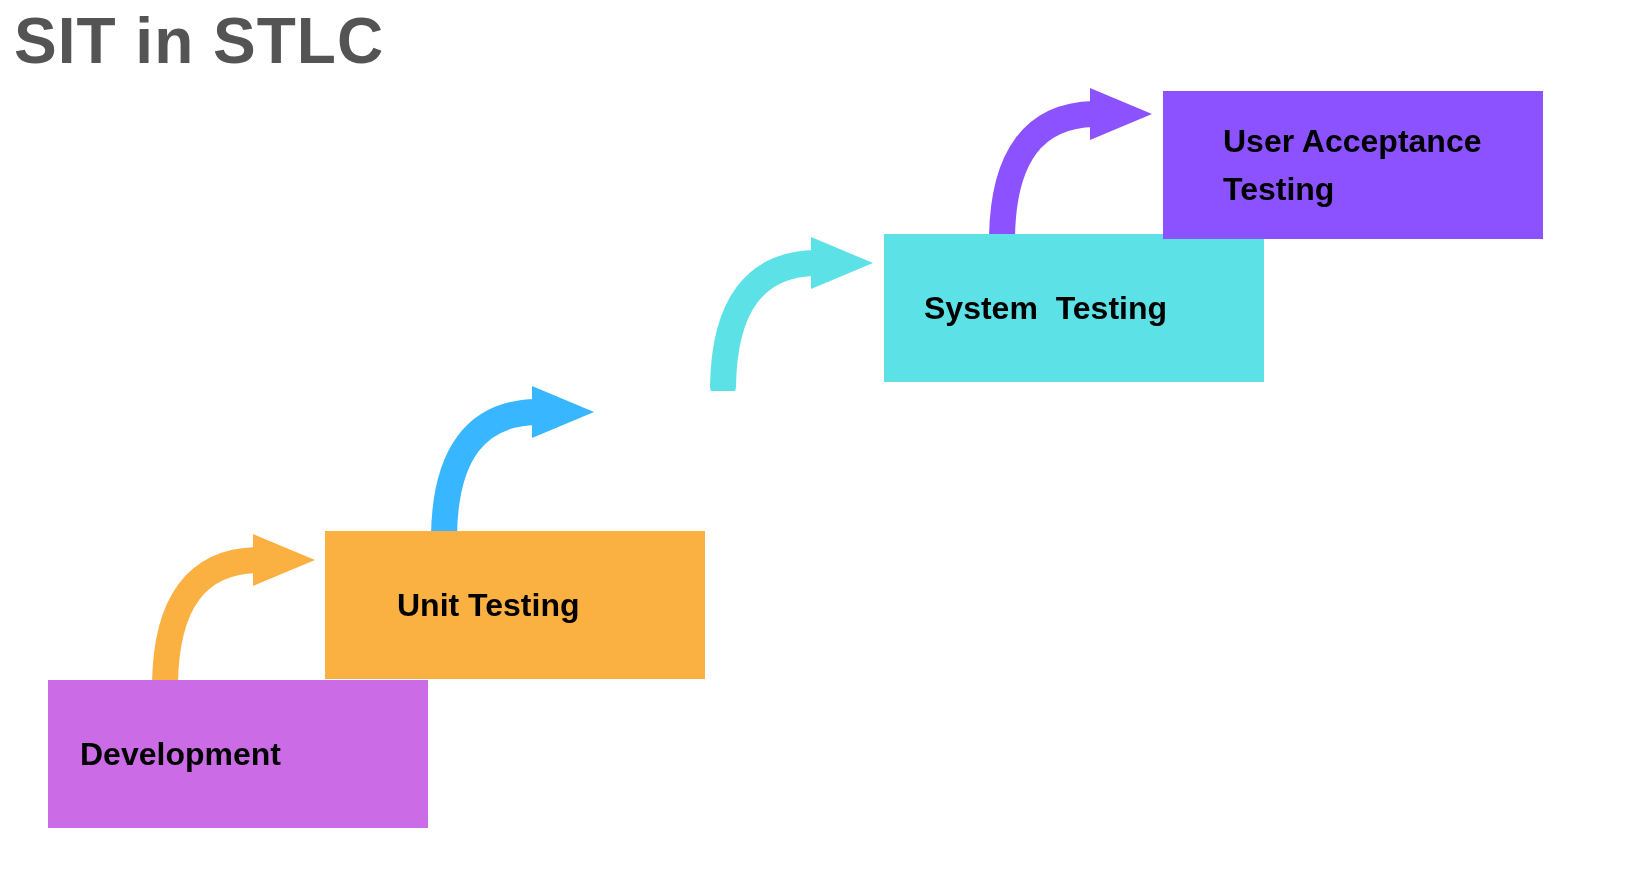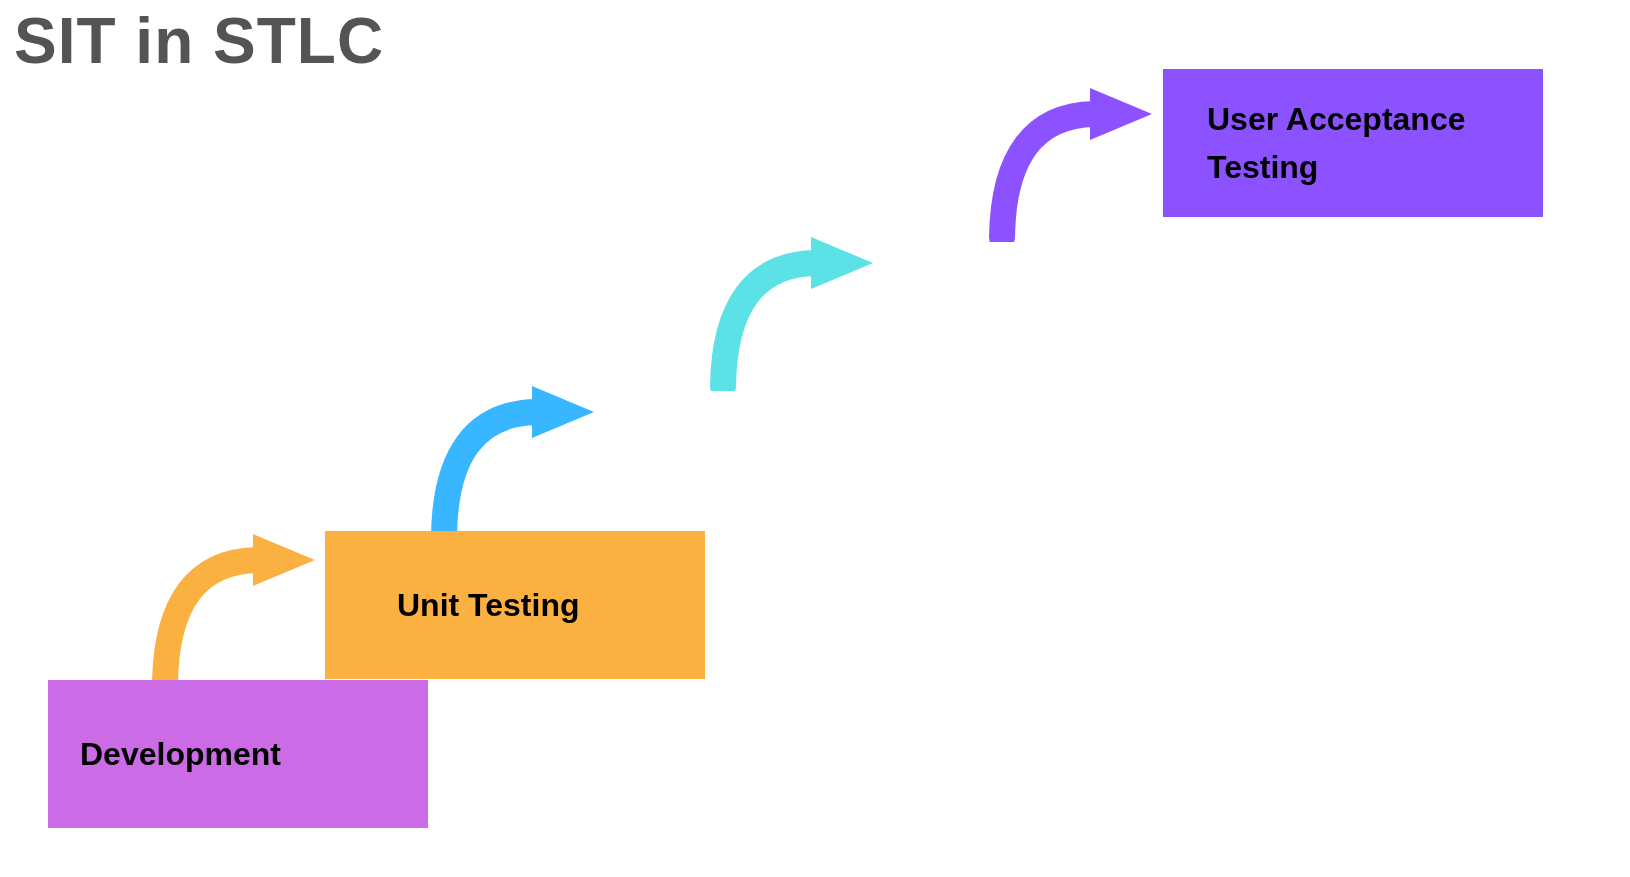--- a/index.html
+++ b/index.html
@@ -33,21 +33,21 @@
     font-size: 32px;
     font-weight: 700;
     color: #000000;
     line-height: 1.5;
     white-space: pre-wrap;
   }
   .box-development        { left: 48px;   top: 680px; padding-left: 32px; }
   .box-unit-testing       { left: 325px;  top: 531px; padding-left: 72px; align-items: center; }
   .box-sit                { left: 604px;  top: 383px; padding-left: 22px; padding-right: 28px; }
   .box-system-testing     { left: 884px;  top: 234px; padding-left: 40px; }
-  .box-uat                { left: 1163px; top: 69px;  padding-left: 44px; padding-right: 40px; }
+  .box-uat                { left: 1163px; top: 91px;  padding-left: 60px; padding-right: 40px; }
   .arrow {
     position: absolute;
     width: 175px; height: 160px;
   }
   .arrow-1 { left: 145px; top: 528px; }
   .arrow-2 { left: 424px; top: 380px; }
   .arrow-3 { left: 703px; top: 231px; }
   .arrow-4 { left: 982px; top: 82px; }
 </style>
 </head>
@@ -79,18 +79,21 @@
 
   <div class="step-box box-development" style="background-color: rgb(203, 108, 230);">
     <span class="step-label">Development</span>
   </div>
 
   <div class="step-box box-unit-testing" style="background-color: rgb(251, 176, 66);">
     <span class="step-label">Unit Testing</span>
   </div>
 
 
+  <div class="step-box box-system-testing" style="background-color: rgb(92, 225, 230);">
+    <span class="step-label">System  Testing</span>
+  </div>
 
   <div class="step-box box-uat" style="background-color: rgb(140, 82, 255);">
     <span class="step-label">User Acceptance Testing</span>
   </div>
 
 </div>
 
 </body></html>

